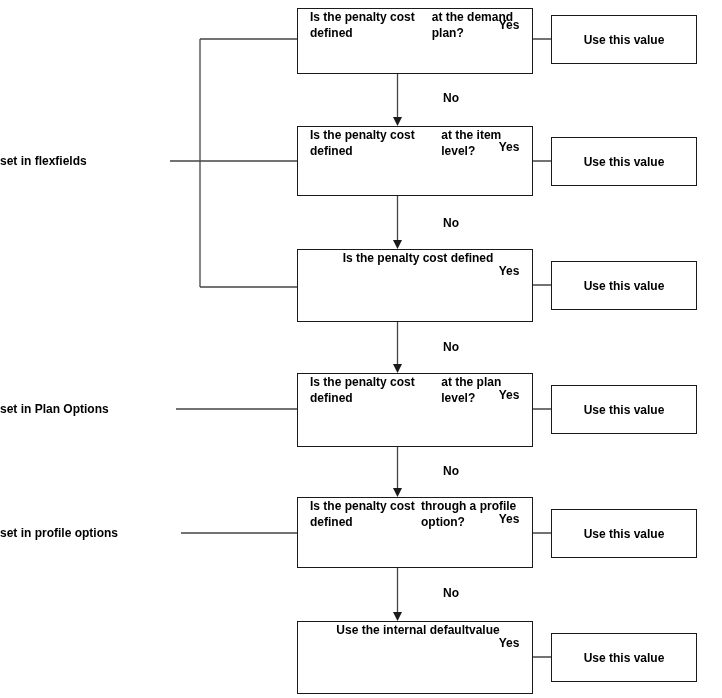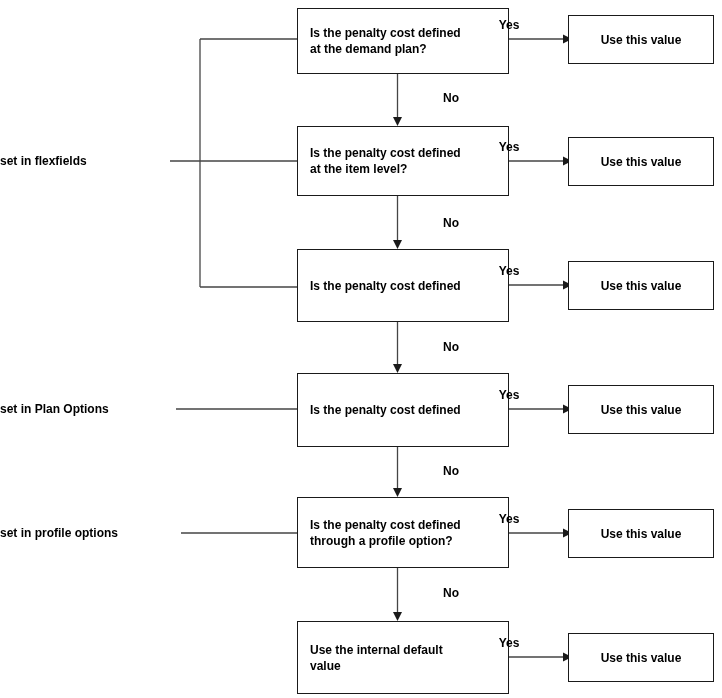--- a/index.html
+++ b/index.html
@@ -14,30 +14,30 @@
     width:722px;height:698px;
     background:var(--background);
     font-family:"Liberation Sans","DejaVu Sans",sans-serif;
     color:var(--text);
     overflow:hidden;
   }
   svg.wires{position:absolute;left:0;top:0;color:var(--line);}
   svg.wires line{stroke:currentColor;stroke-width:1.3;}
   svg.wires polygon{fill:var(--border);stroke:none;}
   .qbox{
-    position:absolute;left:297px;width:212px;
+    position:absolute;left:297px;width:236px;
     border:1.4px solid var(--border);
     background:var(--background);
     box-sizing:border-box;
-    display:flex;flex-direction:column;justify-content:center;
+    display:flex;flex-direction:row;justify-content:center;
     padding-left:12px;padding-right:6px;
     font-weight:bold;font-size:12px;line-height:16px;
   }
   .rbox{
-    position:absolute;left:568px;width:146px;height:49px;
+    position:absolute;left:551px;width:146px;height:49px;
     border:1.4px solid var(--border);
     background:var(--background);
     box-sizing:border-box;
     display:flex;align-items:center;justify-content:center;
     font-weight:bold;font-size:12px;
   }
   .yes{
     position:absolute;left:484px;width:50px;height:14px;
     text-align:center;font-weight:bold;font-size:12px;line-height:14px;
   }
@@ -124,20 +124,21 @@
     <span>Is the penalty cost defined</span>
   </div>
   <div class="yes" style="top:264px">Yes</div>
   <div class="rbox" style="top:261px">
     <span>Use this value</span>
   </div>
   <div class="no" style="top:340px">No</div>
 
   <div class="qbox" style="top:373px;height:74px">
     <span>Is the penalty cost defined</span>
+    <span>at the plan level?</span>
   </div>
   <div class="yes" style="top:388px">Yes</div>
   <div class="rbox" style="top:385px">
     <span>Use this value</span>
   </div>
   <div class="no" style="top:464px">No</div>
 
   <div class="qbox" style="top:497px;height:71px">
     <span>Is the penalty cost defined</span>
     <span>through a profile option?</span>

